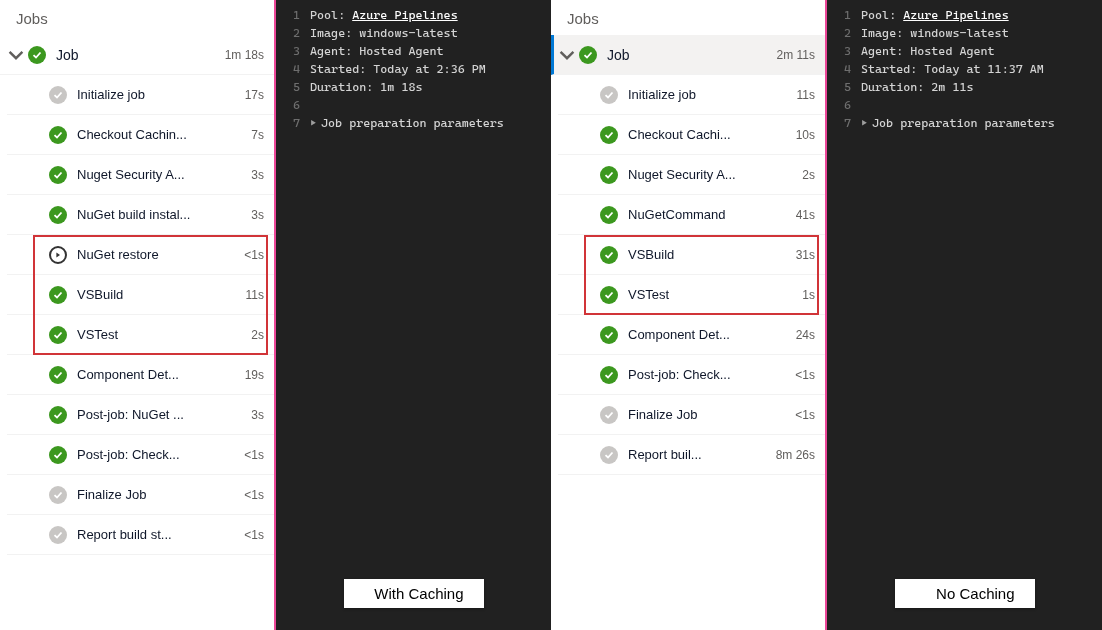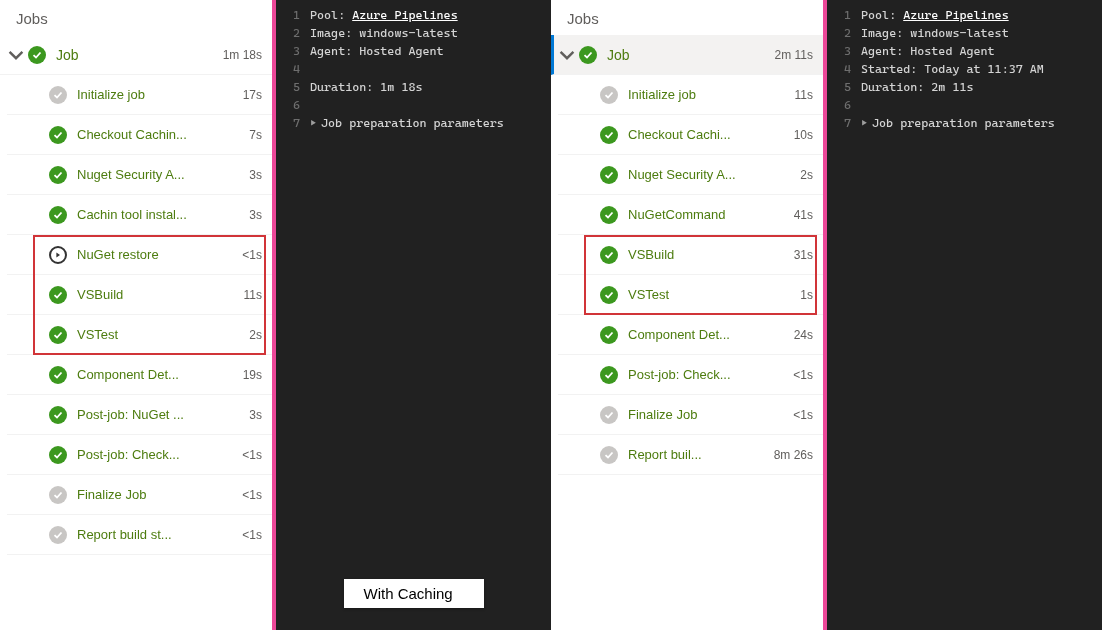--- a/index.html
+++ b/index.html
@@ -15,21 +15,21 @@
   .half {
     width: 551px;
     height: 630px;
     display: flex;
     position: relative;
   }
   .jobs-col {
     width: 276px;
     height: 100%;
     background: #fff;
-    border-right: 4px solid #ec4899;
+    border-right: 2px solid #ec4899;
     position: relative;
   }
   .jobs-hdr {
     padding: 10px 16px 8px 16px;
     font-size: 15px;
     color: #605e5c;
   }
   .job-row {
     display: flex;
     align-items: center;
@@ -53,21 +53,21 @@
   .status.success svg { width:10px;height:10px;fill:#fff;}
   .status.neutral { background:#c8c6c4; color:#fff;}
   .status.neutral svg{width:10px;height:10px;fill:#fff;}
   .status.skip {
     width:18px;height:18px;border:2px solid #333; border-radius:50%;
     color:#333; background:#fff;
   }
   .status.skip svg{width:8px;height:8px;fill:#333;}
   .step-name {
     flex:1; padding:0 8px 0 10px; white-space:nowrap; overflow:hidden;
-    text-overflow:ellipsis; color:#4d7c0f; font-size:13px;
+    text-overflow:ellipsis; color:#0f172a; font-size:13px;
   }
   .job-row.header .step-name { font-size:14px; }
   .step-dur {
     color:#605e5c; font-size:12px; min-width:40px; text-align:right;
     flex-shrink:0;
   }
   .step-indent { width:34px; flex-shrink:0; }
   .steps-wrap { position:relative;margin-left:7px; }
   .hl-box {
     position:absolute; border:2px solid #d13438; pointer-events:none;
@@ -85,21 +85,21 @@
     flex-shrink:0; user-select:none;
   }
   .log-txt { white-space:pre; }
   .log-link { text-decoration:underline; color:#ffffff;}
   .log-arrow { color:#9e9e9e; padding-right:4px;}
   .caption {
     position:absolute; bottom:22px; left:50%; transform:translateX(-50%);
     background:#fff; color:#000; font-family:"Segoe UI",sans-serif;
     font-size:15px; padding:6px 20px; 
     box-shadow:0 1px 3px rgba(0,0,0,0.3);
-    min-width:140px; text-align:left;
+    min-width:140px; text-align:right;
   }
 </style>
 </head>
 <body>
 
 <div class="half">
   <div class="jobs-col">
     <div class="jobs-hdr">Jobs</div>
 
     <div class="job-row header">
@@ -149,21 +149,21 @@
           <span class="step-name">Nuget Security A...</span>
           <span class="step-dur">3s</span>
         </div>
         <div class="job-row">
           <span class="step-indent"></span>
           <span class="status success">
             <svg viewBox="0 0 10 10">
               <path d="M1.5 5.2 L4 7.5 L8.5 2.5" stroke="#fff" stroke-width="1.8" fill="none"></path>
             </svg>
           </span>
-          <span class="step-name">Cachin tool instal...</span>
+          <span class="step-name">NuGet build instal...</span>
           <span class="step-dur">3s</span>
         </div>
         <div class="job-row">
           <span class="step-indent"></span>
           <span class="status skip">
             <svg viewBox="0 0 10 10">
               <path d="M3 2 L7.5 5 L3 8 Z"></path>
             </svg>
           </span>
           <span class="step-name">NuGet restore</span>
@@ -250,20 +250,21 @@
     <div class="log-line">
         <span class="log-ln">2</span>
         <span class="log-txt">Image: windows-latest</span>
       </div>
     <div class="log-line">
         <span class="log-ln">3</span>
         <span class="log-txt">Agent: Hosted Agent</span>
       </div>
     <div class="log-line">
         <span class="log-ln">4</span>
+        <span class="log-txt">Started: Today at 2:36 PM</span>
       </div>
     <div class="log-line">
         <span class="log-ln">5</span>
         <span class="log-txt">Duration: 1m 18s</span>
       </div>
     <div class="log-line">
         <span class="log-ln">6</span>
         <span class="log-txt"></span>
       </div>
     <div class="log-line">
@@ -422,14 +423,15 @@
       </div>
     <div class="log-line">
         <span class="log-ln">6</span>
         <span class="log-txt"></span>
       </div>
     <div class="log-line">
         <span class="log-ln">7</span>
         <span class="log-arrow">▸</span>
         <span class="log-txt">Job preparation parameters</span>
       </div>
+    <div class="caption">No Caching</div>
   </div>
 </div>
 
 </body></html>

